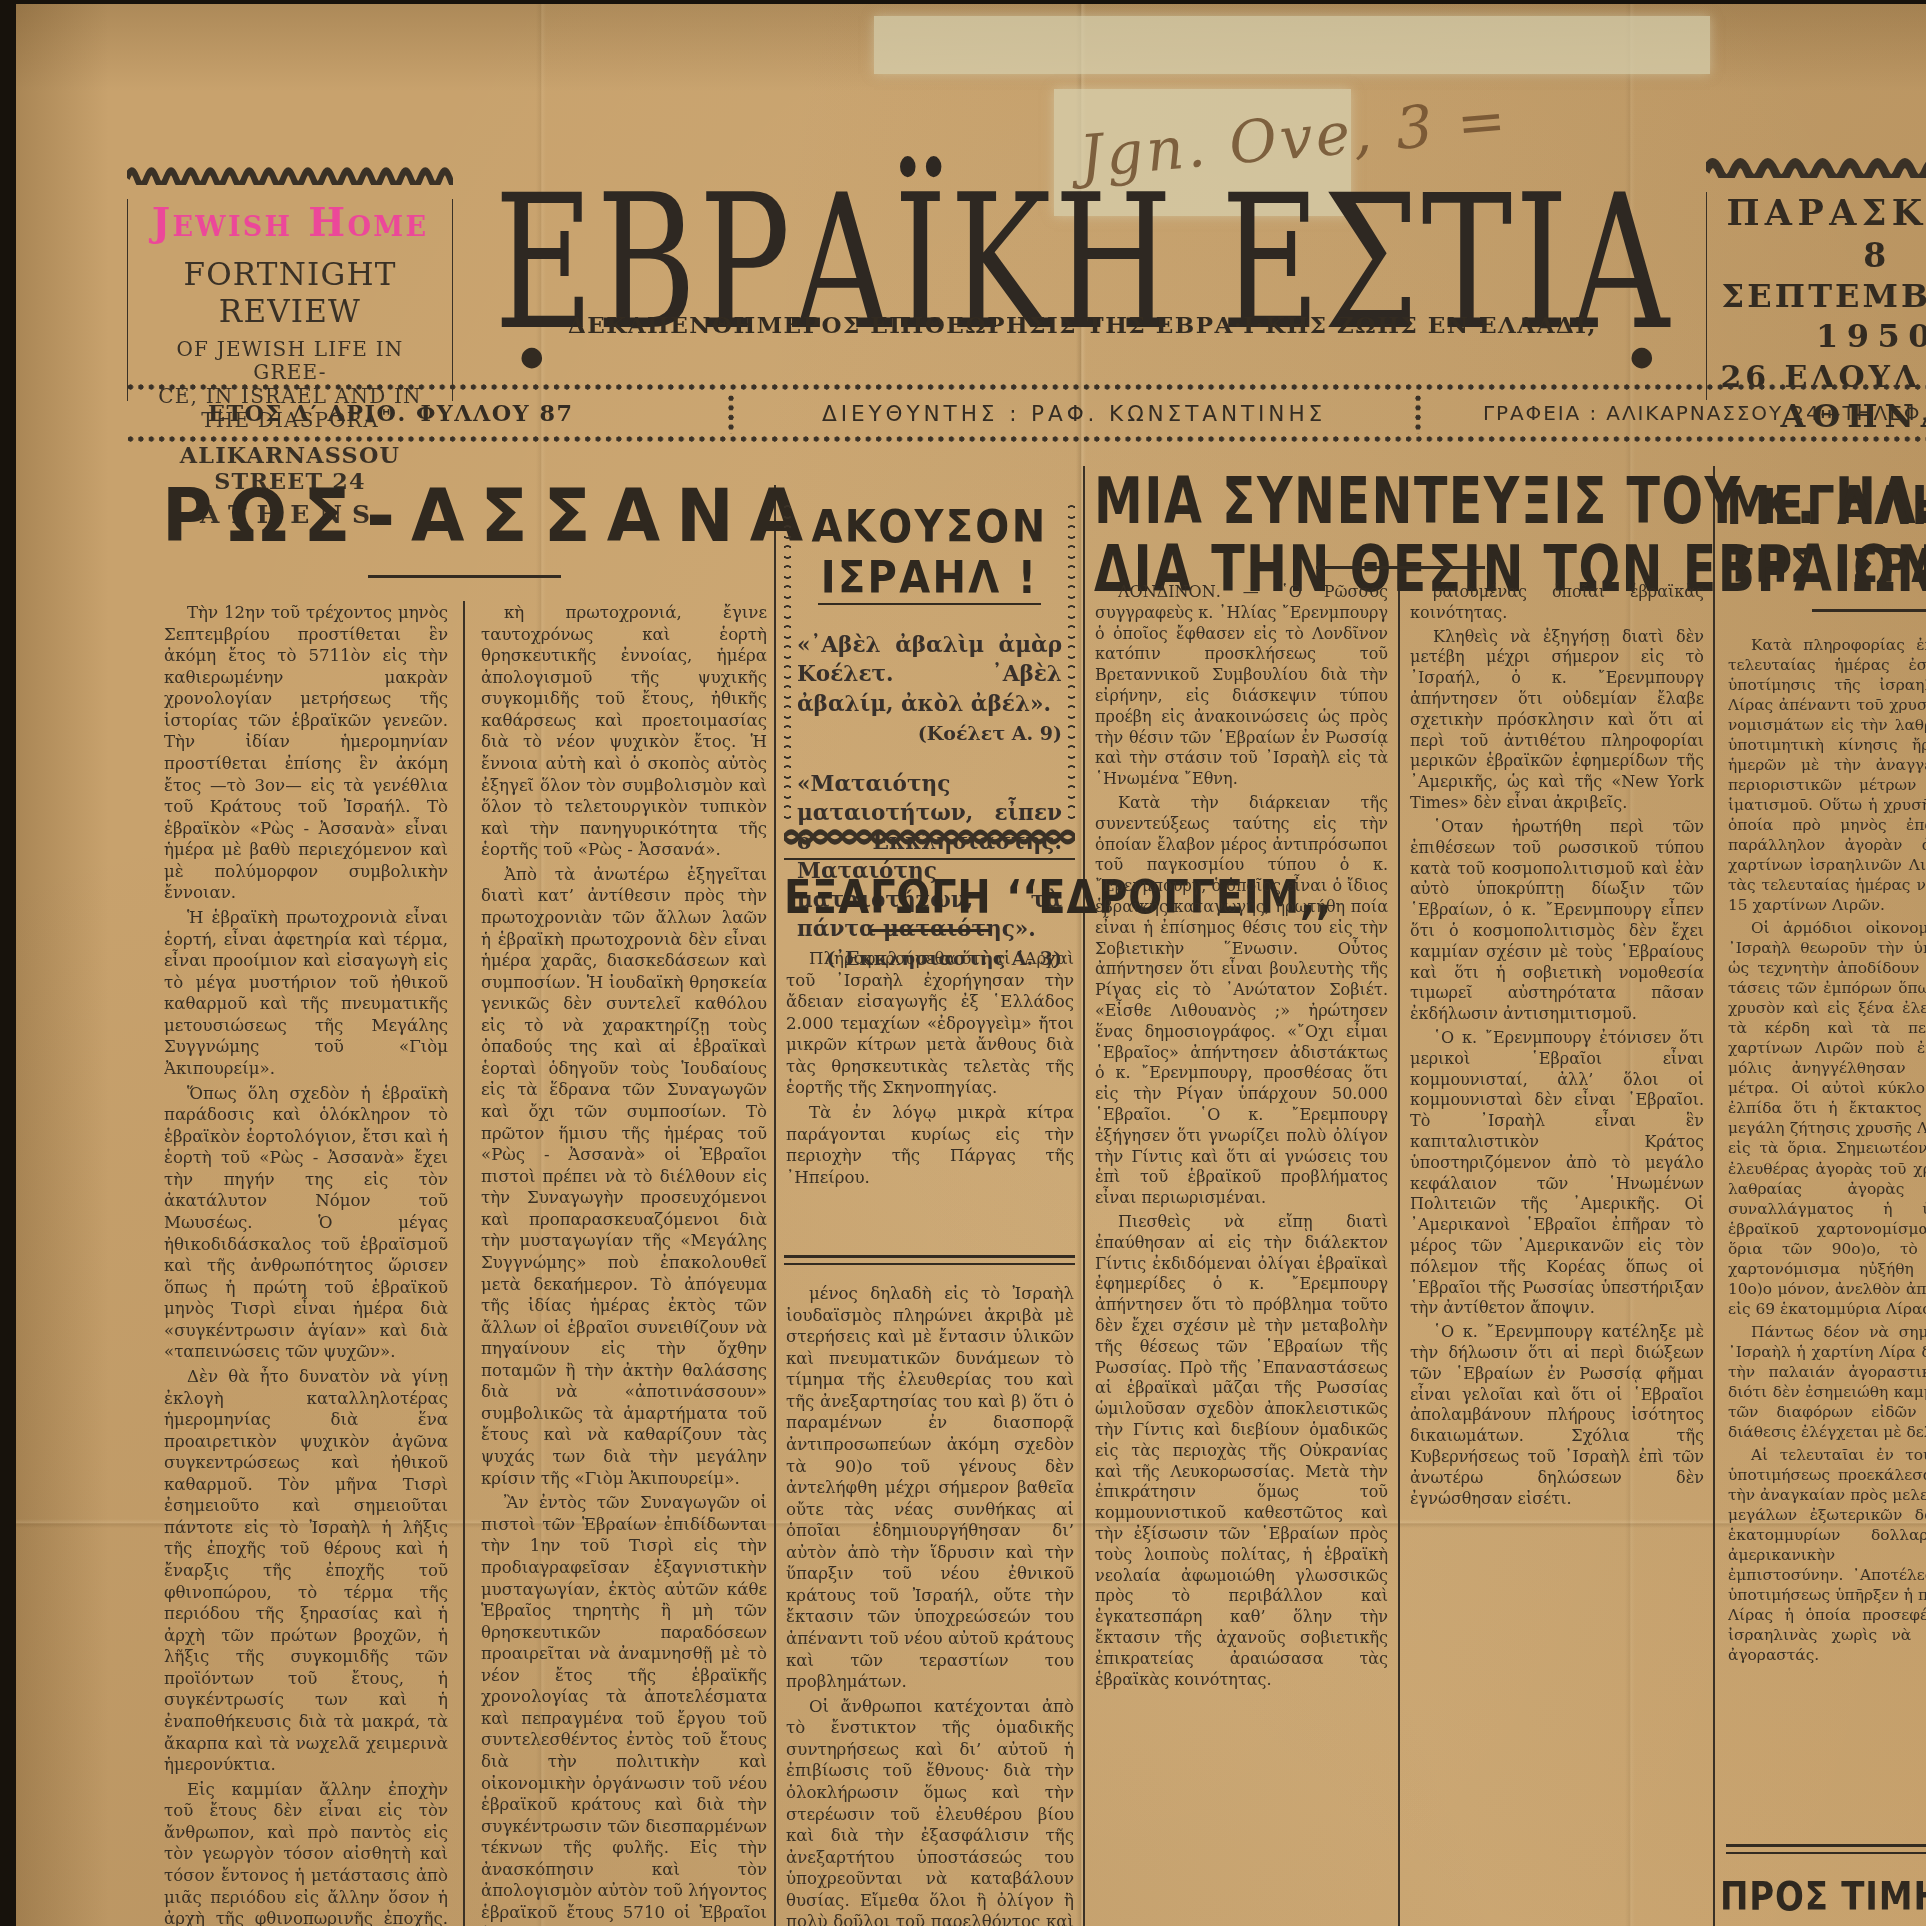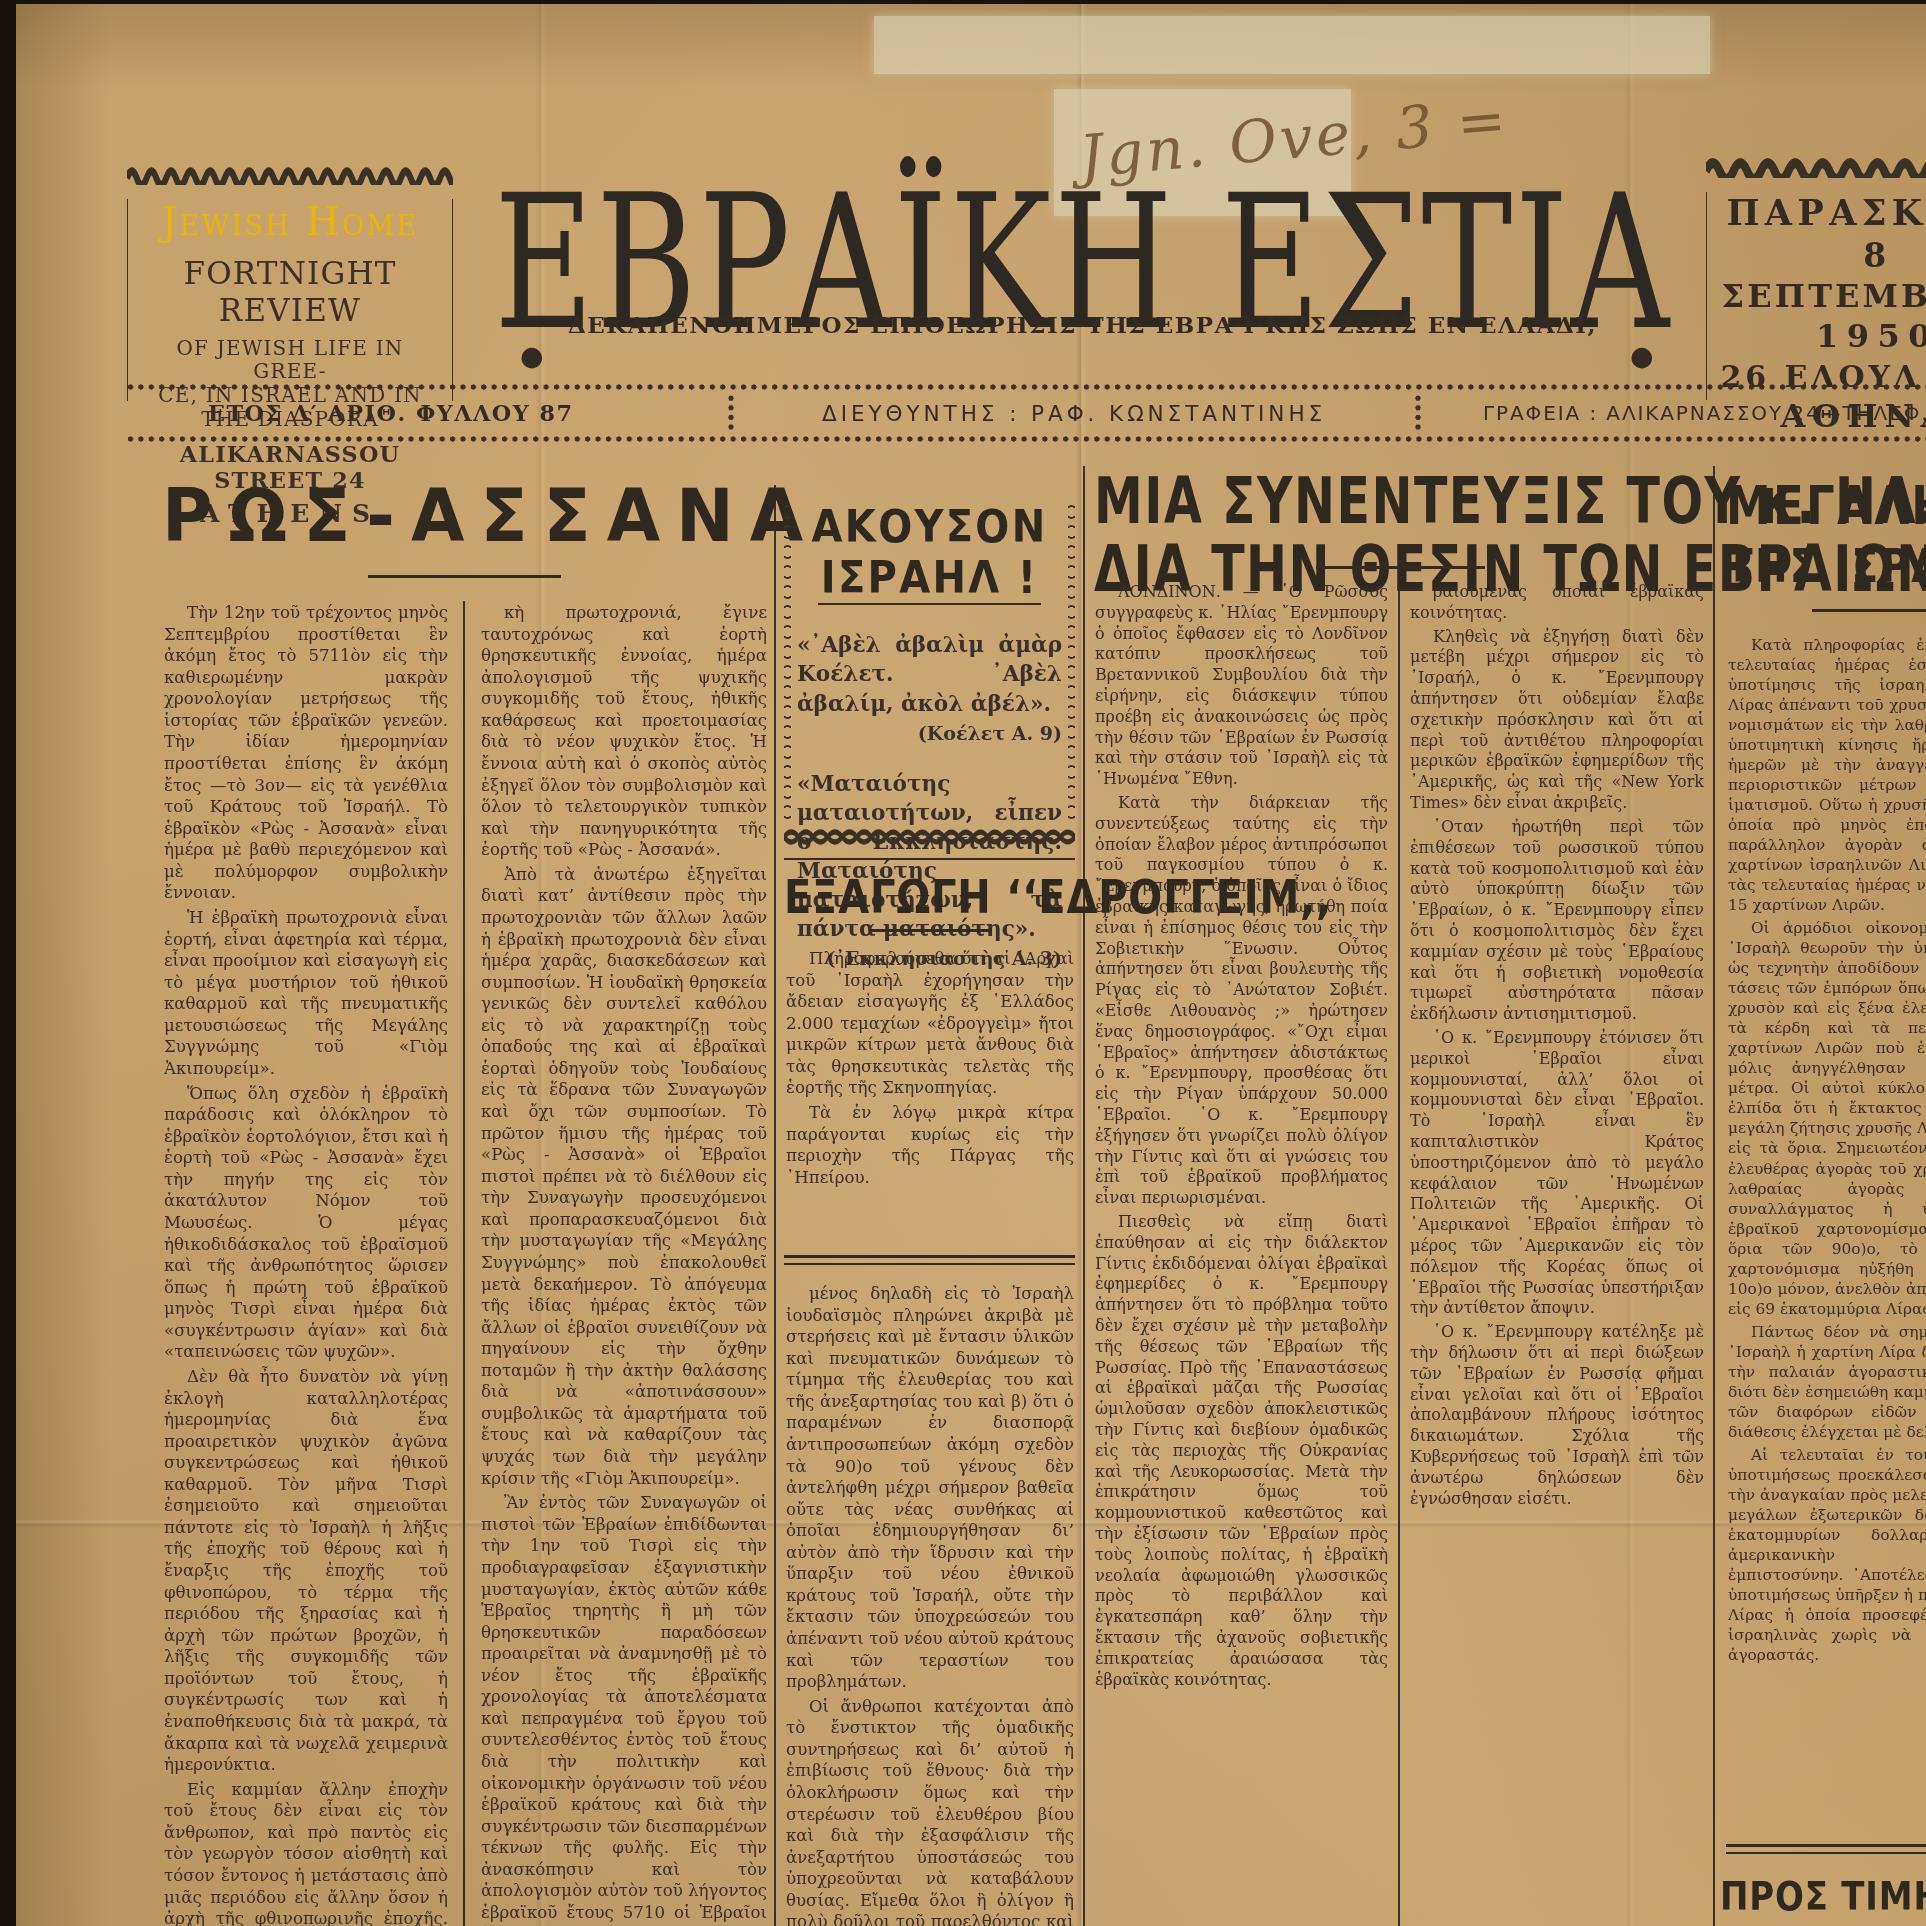--- a/index.html
+++ b/index.html
@@ -23,21 +23,21 @@
   .fold-h{position:absolute;left:0;width:100%;height:8.5px;
     background:linear-gradient(0deg,transparent,rgba(60,40,10,.12) 45%,rgba(255,245,215,.12) 60%,transparent);}
   .tape{position:absolute;background:rgba(216,212,180,.68);box-shadow:0 0 10.8px rgba(216,212,180,.55);}
   .handwriting{position:absolute;font-style:italic;color:#6f4f2e;opacity:.85;
     transform:rotate(-5deg);font-size:58px;letter-spacing:3.1px;white-space:nowrap;}
   
   .hbox{position:absolute;text-align:center;}
   .hbox .inner{border-left:1.9px double #3a3126;border-right:1.9px double #3a3126;height:100%;
     padding:0 10px;box-sizing:border-box;}
   .wave{position:absolute;left:0;width:100%;height:23px;}
-  .jh-title{font-weight:normal;font-size:39px;font-variant:small-caps;letter-spacing:2.3px;margin-top:18.5px;color:#eab308;}
+  .jh-title{font-weight:bold;font-size:39px;font-variant:small-caps;letter-spacing:2.3px;margin-top:18.5px;color:#ec4899;}
   .jh-line{font-size:20px;letter-spacing:1.2px;line-height:1.18;color:#3a3126;}
   .jh-line.first{margin-top:11.6px;font-size:31px;}
   .jh-line.addr{margin-top:10px;font-size:22.3px;font-weight:bold;}
   .jh-line.city{margin-top:5.4px;font-size:25px;font-weight:bold;letter-spacing:10px;}
   .rbox-line{font-weight:bold;color:#332b21;letter-spacing:5.4px;}
   .masthead-title{position:absolute;left:478px;top:169px;width:1210px;text-align:center;
     font-size:131px;line-height:1;letter-spacing:2.3px;color:#2e2822;
     transform:scale(1.04,1.42);transform-origin:50% 0;font-weight:normal;}
   .subtitle{position:absolute;text-align:center;font-weight:bold;font-size:23px;letter-spacing:1.5px;color:#332b21;}
   .bullet{position:absolute;font-size:27px;color:#332b21;}

